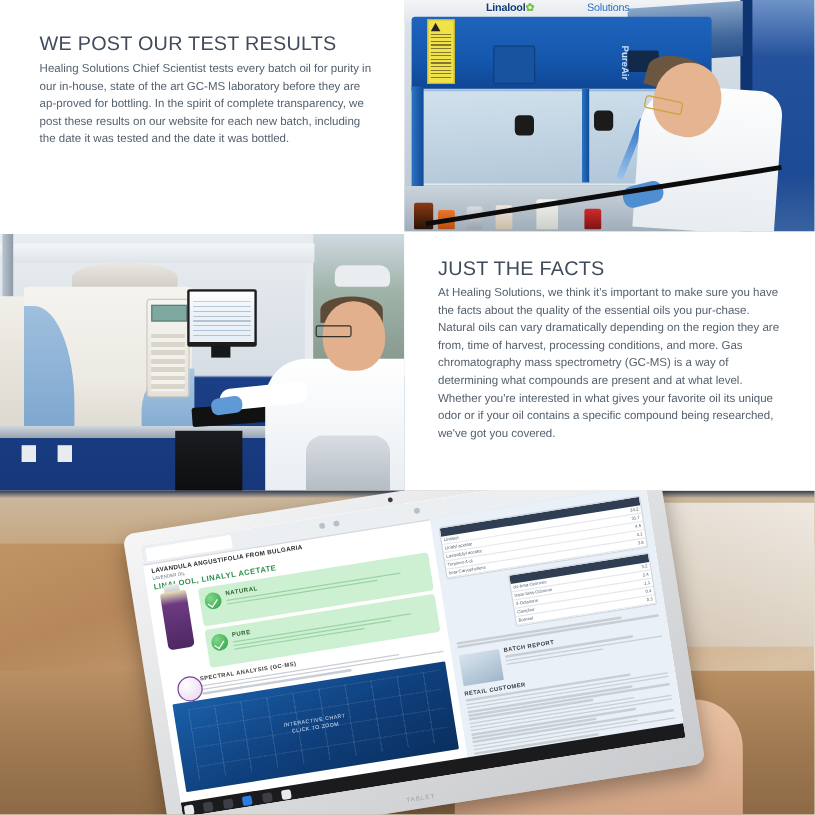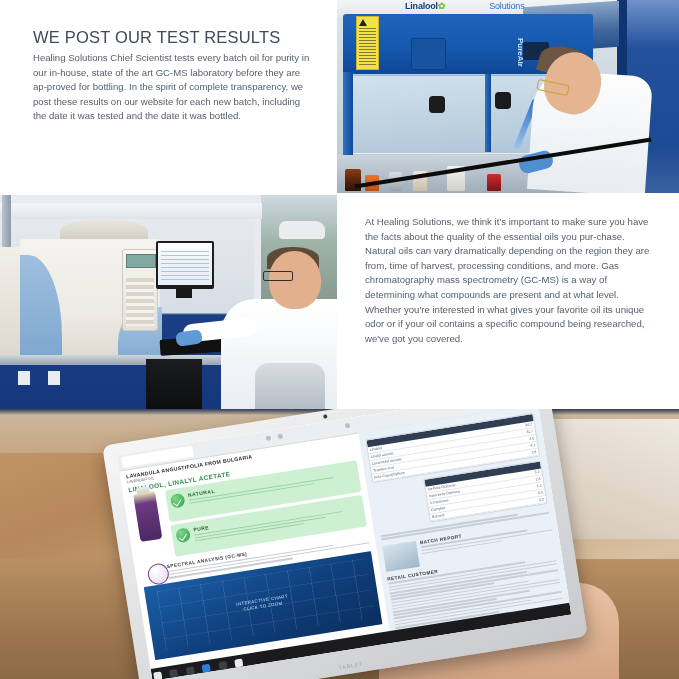--- a/index.html
+++ b/index.html
@@ -511,20 +511,21 @@
     <div class="sci2-body"></div>
     <div class="sci2-hair"></div>
     <div class="sci2-head"></div>
     <div class="sci2-glasses"></div>
     <div class="sci2-arm"></div>
     <div class="sci2-glove"></div>
     <div class="chair"></div>
   </div>
 
   <div class="panel textblock" id="text-spectral">
+    <div class="tb-sub">JUST THE FACTS</div>
     <p class="tb-body">At Healing Solutions, we think it's important to make sure you have the facts about the quality of the essential oils you pur-chase. Natural oils can vary dramatically depending on the region they are from, time of harvest, processing conditions, and more. Gas chromatography mass spectrometry (GC-MS) is a way of determining what compounds are present and at what level. Whether you're interested in what gives your favorite oil its unique odor or if your oil contains a specific compound being researched, we've got you covered.</p>
   </div>
 
   <div class="panel" id="photo-tablet">
     <div class="couch-back"></div>
     <div class="couch-cushion"></div>
     <div class="lap"></div>
     <div class="knee"></div>
 
     <div id="tablet">

